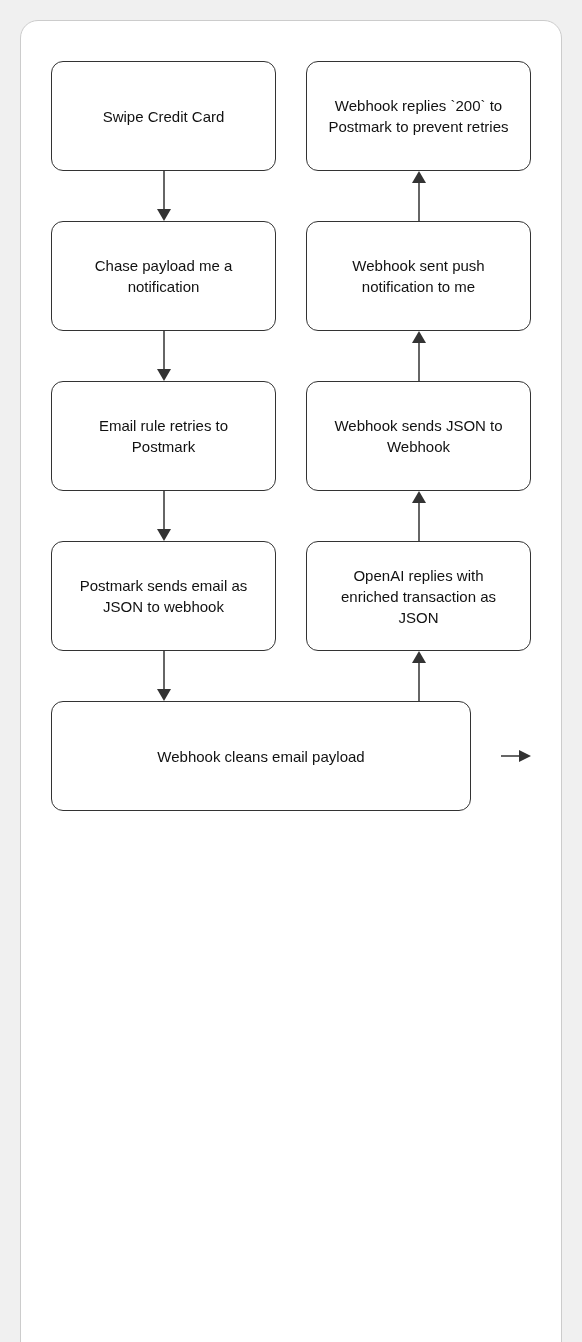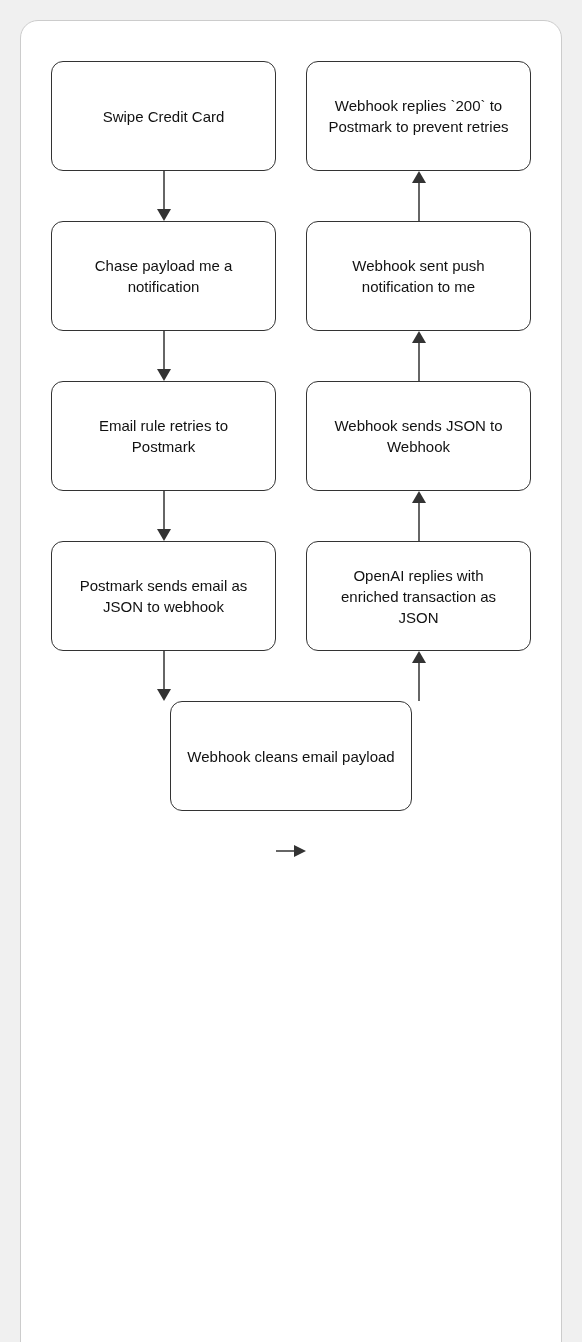--- a/index.html
+++ b/index.html
@@ -194,21 +194,21 @@
         </svg>
       </div>
       <div class="arrow-slot">
         <svg class="svg-arrow-up" viewBox="0 0 20 50" xmlns="http://www.w3.org/2000/svg">
           <line x1="10" y1="50" x2="10" y2="12" stroke="#333" stroke-width="1.5"></line>
           <polygon points="3,12 17,12 10,0" fill="#333"></polygon>
         </svg>
       </div>
     </div>
 
-    <div class="flow-row" style="position: relative; align-items: center; flex-direction: column;">
+    <div class="flow-row" style="position: relative; align-items: center;">
       <div class="col">
         <div class="node">
           <span>Webhook cleans email payload</span>
         </div>
       </div>
 
       <div style="width: 30px; display: flex; align-items: center; justify-content: center; flex-shrink: 0;">
         <svg viewBox="0 0 30 20" width="30" height="20" xmlns="http://www.w3.org/2000/svg">
           <line x1="0" y1="10" x2="18" y2="10" stroke="#333" stroke-width="1.5"></line>
           <polygon points="18,4 30,10 18,16" fill="#333"></polygon>

